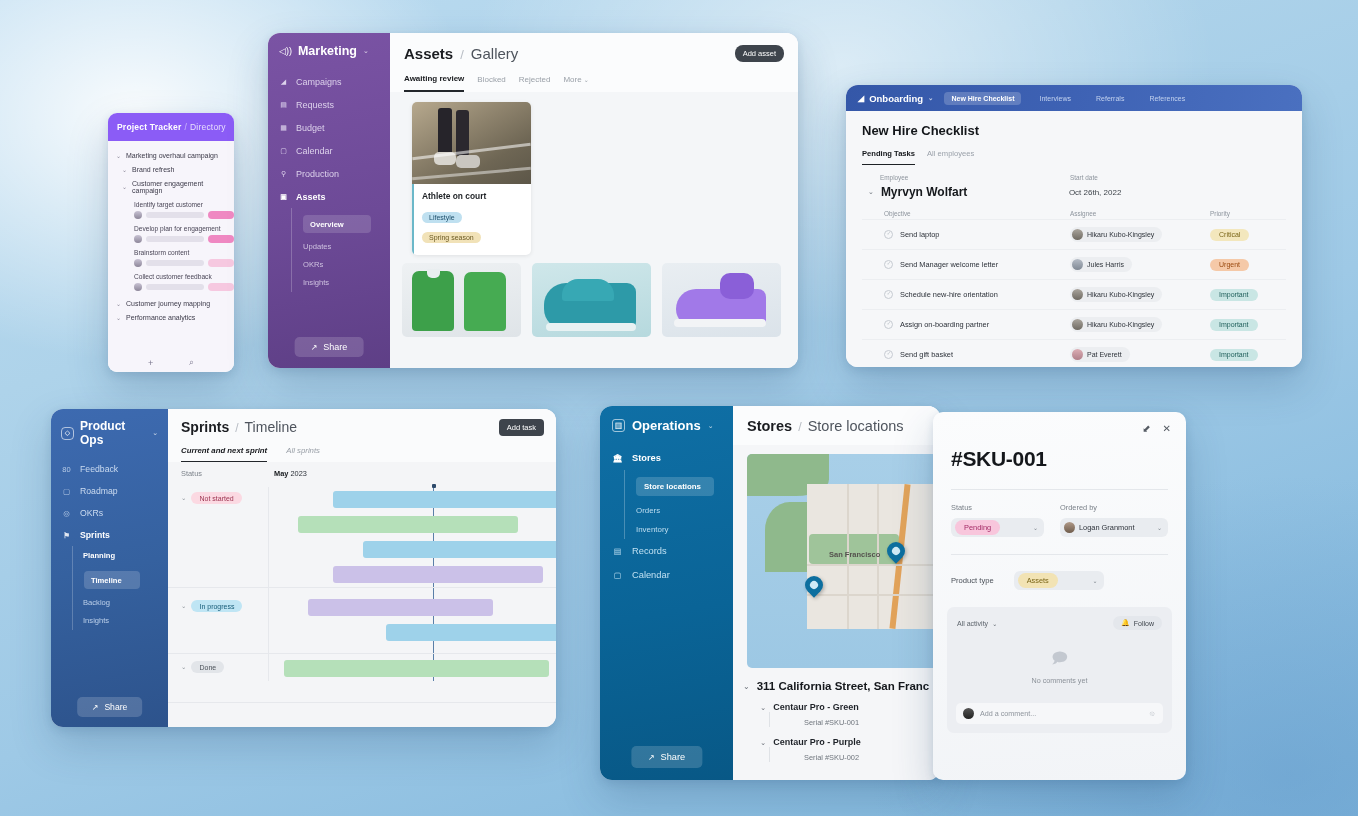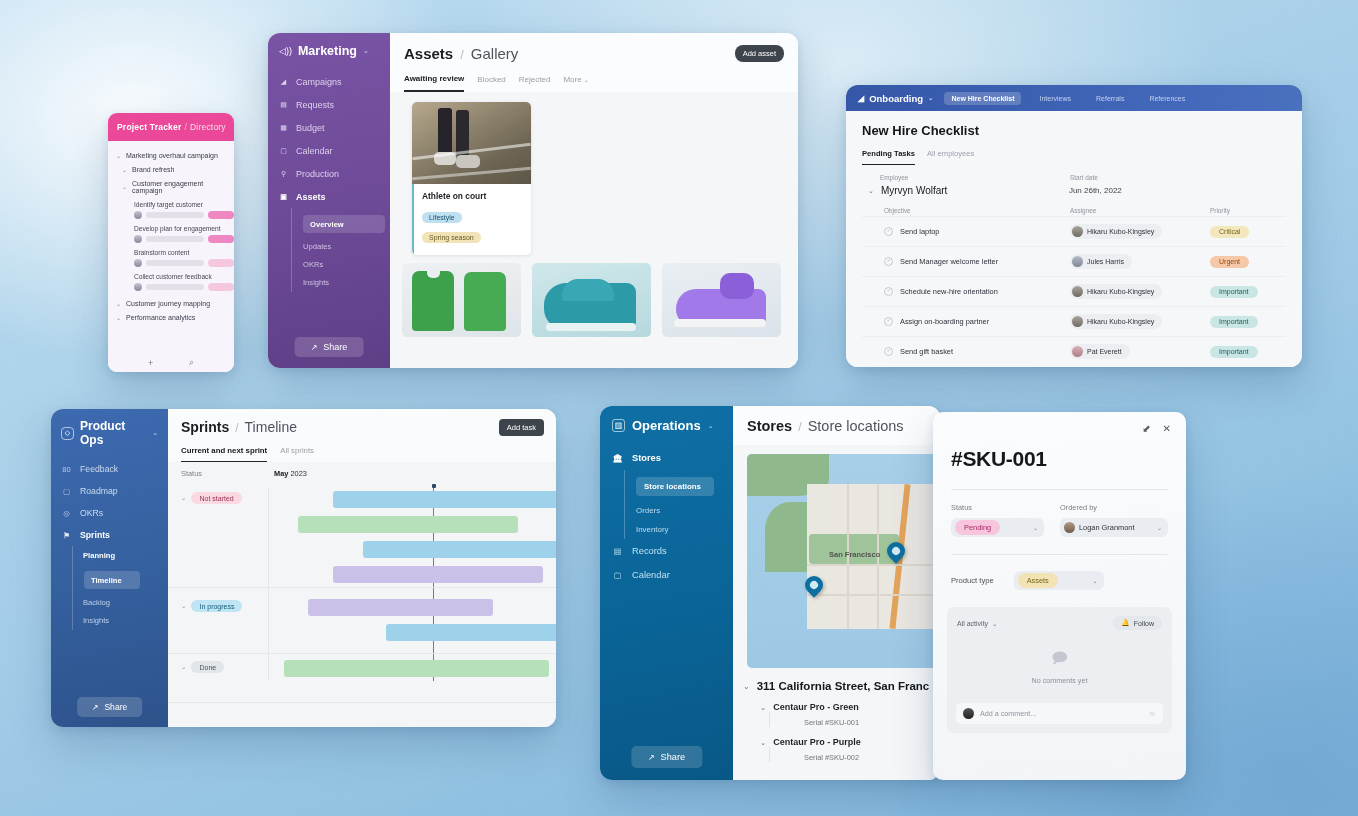--- a/index.html
+++ b/index.html
@@ -19,21 +19,21 @@
     position: absolute;
     border-radius: 12px;
     overflow: hidden;
     box-shadow: 0 18px 40px rgba(30,70,110,0.22), 0 3px 10px rgba(30,70,110,0.14);
     background: #fff;
   }
 
   
   #project-tracker { left: 108px; top: 113px; width: 126px; height: 259px; border-radius: 9px; }
   .pt-head {
-    background: #ec4899; color: #fff; height: 28px;
+    background: #8b5cf6; color: #fff; height: 28px;
     display: flex; align-items: center; padding-left: 9px;
     font-size: 8.5px; font-weight: bold; letter-spacing: .2px;
   }
   .pt-head .sep { opacity: .55; margin: 0 3px; font-weight: normal; }
   .pt-head .dir { opacity: .8; font-weight: normal; }
   .pt-body { background: #f7f5fb; height: 231px; padding: 7px 0 0 0; position: relative; }
   .pt-row { display: flex; align-items: center; font-size: 7px; color: #3c3a49; padding: 3.5px 0 3.5px 8px; }
   .pt-row .cv { font-size: 6px; color: #8b8799; margin-right: 5px; }
   .pt-task { padding: 4px 0 2px 26px; }
   .pt-task .t { font-size: 6.6px; color: #4a4657; margin-bottom: 3px; }
@@ -54,21 +54,21 @@
   }
   .mk-brand { display: flex; align-items: center; gap: 6px; padding: 0 11px 12px; }
   .mk-brand .nm { font-size: 12.5px; font-weight: bold; }
   .mk-brand .cv { font-size: 7px; opacity: .75; }
   .mk-item { display: flex; align-items: center; gap: 8px; padding: 6.5px 11px; font-size: 9px; color: #ddd2ec; }
   .mk-item.active { color: #fff; font-weight: bold; }
   .mk-sub { margin-left: 23px; border-left: 1px solid rgba(255,255,255,.22); }
   .mk-subitem { font-size: 7.6px; color: #cfc2e0; padding: 4.5px 0 4.5px 11px; }
   .mk-subitem.active {
     color: #fff; font-weight: bold; background: rgba(255,255,255,.15);
-    border-radius: 4px; margin-left: 4px; padding-left: 7px; display: inline-block; width: 82px;
+    border-radius: 4px; margin-left: 4px; padding-left: 7px; display: inline-block; width: 68px;
   }
   .mk-share {
     position: absolute; bottom: 11px; left: 50%; transform: translateX(-50%);
     background: rgba(255,255,255,.16); border-radius: 5px;
     padding: 5px 16px; font-size: 9px; display: flex; align-items: center; gap: 6px; white-space: nowrap;
   }
   .mk-main { flex: 1; background: #f4f6f8; position: relative; }
   .mk-topbar { background: #fbfcfd; padding: 12px 14px 0; }
   .mk-bc { display: flex; align-items: baseline; gap: 7px; }
   .mk-bc .b1 { font-size: 15px; font-weight: bold; color: #1b1d21; }
@@ -103,21 +103,21 @@
   .ob-tab.active { background: rgba(255,255,255,.2); color: #fff; font-weight: bold; }
   .ob-body { background: #f6f7f9; height: 256px; padding: 12px 16px 0; }
   .ob-h1 { font-size: 13px; font-weight: bold; color: #13161a; }
   .ob-tabs2 { display: flex; gap: 12px; margin-top: 11px; }
   .ob-t2 { font-size: 7.6px; color: #9aa1aa; padding-bottom: 6px; }
   .ob-t2.active { color: #14171b; font-weight: bold; border-bottom: 1.6px solid #1d2125; }
   .ob-hdr { display: flex; font-size: 6.4px; color: #8d949d; padding: 9px 0 2px 18px; }
   .ob-hdr .c1 { width: 190px; } .ob-hdr .c2 { width: 140px; }
   .ob-emp { display: flex; align-items: center; gap: 7px; padding: 2px 0 7px 6px; }
   .ob-emp .cv { font-size: 7px; color: #6d737b; }
-  .ob-emp .nm { font-size: 10px; font-weight: normal; color: #15181c; width: 181px; }
+  .ob-emp .nm { font-size: 12px; font-weight: bold; color: #15181c; width: 181px; }
   .ob-emp .dt { font-size: 8px; color: #3f454c; }
   .ob-hdr2 { display: flex; font-size: 6.4px; color: #8d949d; padding: 4px 0 2px 22px; }
   .ob-hdr2 .c1 { width: 186px; } .ob-hdr2 .c2 { width: 140px; }
   .ob-row { display: flex; align-items: center; padding: 5.5px 0 5.5px 22px; border-top: 1px solid #eceef1; }
   .ob-row .obj { width: 186px; font-size: 7.4px; color: #2b3038; display: flex; align-items: center; gap: 7px; }
   .ob-ck { width: 9px; height: 9px; border-radius: 50%; border: 1px solid #c6cbd2; flex: none; position: relative; }
   .ob-ck:after { content:"✓"; position:absolute; font-size:5px; color:#b7bdc4; left:1.7px; top:-0.6px; }
   .ob-as { width: 140px; }
   .ob-pill-as {
     display: inline-flex; align-items: center; gap: 4px; background: #eceef1;
@@ -152,21 +152,21 @@
     background: rgba(255,255,255,.17); border-radius: 5px;
     padding: 5px 15px; font-size: 8.6px; display: flex; align-items: center; gap: 6px; white-space: nowrap;
   }
   .po-main { flex: 1; background: #f4f5f7; position: relative; }
   .po-top { background: #fafbfc; padding: 10px 13px 0; }
   .po-bc { display: flex; align-items: baseline; gap: 6px; }
   .po-bc .b1 { font-size: 14px; font-weight: bold; color: #1b1d21; }
   .po-bc .sl { font-size: 12px; color: #b8bdc4; }
   .po-bc .b2 { font-size: 14px; color: #4e545d; }
   .po-add { position: absolute; right: 12px; top: 10px; background: #3e444c; color: #fff; font-size: 7.5px; padding: 4px 8px; border-radius: 4px; }
-  .po-tabs { display: flex; gap: 13px; padding: 11px 0 0 0; }
+  .po-tabs { display: flex; gap: 19px; padding: 11px 0 0 0; font-style: italic; }
   .po-tab { font-size: 7.8px; color: #9aa0a8; padding-bottom: 6px; }
   .po-tab.active { color: #17191d; font-weight: bold; border-bottom: 1.8px solid #22262b; }
   .gantt { position: relative; padding-top: 7px; height: 240px; }
   .gantt-hdr { display: flex; font-size: 7.4px; color: #7d838b; padding-left: 13px; }
   .gantt-hdr .st { width: 93px; }
   .gantt-hdr .mo { color: #2b3038; } .gantt-hdr .mo b { color: #15181c; }
   .gantt-rows { position: relative; margin-top: 9px; }
   .g-row { height: 25px; position: relative; }
   .g-status { position: absolute; left: 13px; top: 5px; display: flex; align-items: center; gap: 5px; }
   .g-status .cv { font-size: 6.5px; color: #8b9199; }
@@ -444,21 +444,21 @@
       <span class="ob-t2">All employees</span>
     </div>
 
     <div class="ob-hdr">
       <span class="c1">Employee</span>
       <span class="c2">Start date</span>
     </div>
     <div class="ob-emp">
       <span class="cv">⌄</span>
       <span class="nm">Myrvyn Wolfart</span>
-      <span class="dt">Jun 26th, 2022</span>
+      <span class="dt">Oct 26th, 2022</span>
     </div>
 
     <div class="ob-hdr2">
       <span class="c1">Objective</span>
       <span class="c2">Assignee</span>
       <span>Priority</span>
     </div>
 
     <div class="ob-row">
       <span class="obj">

